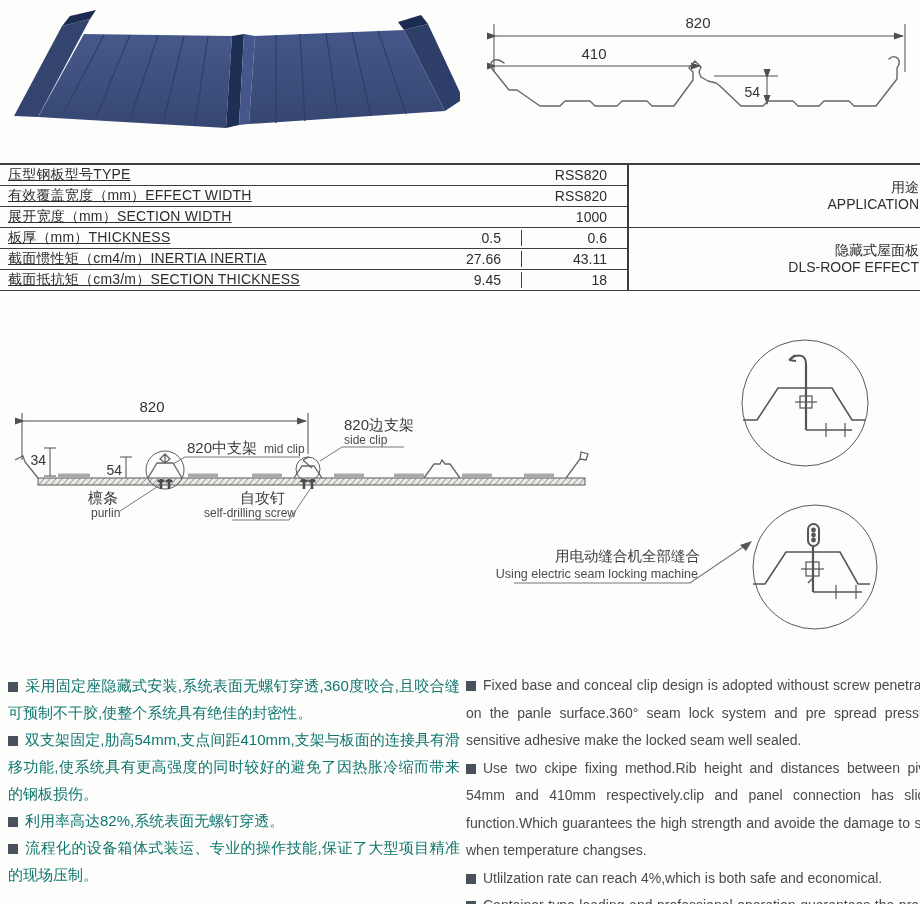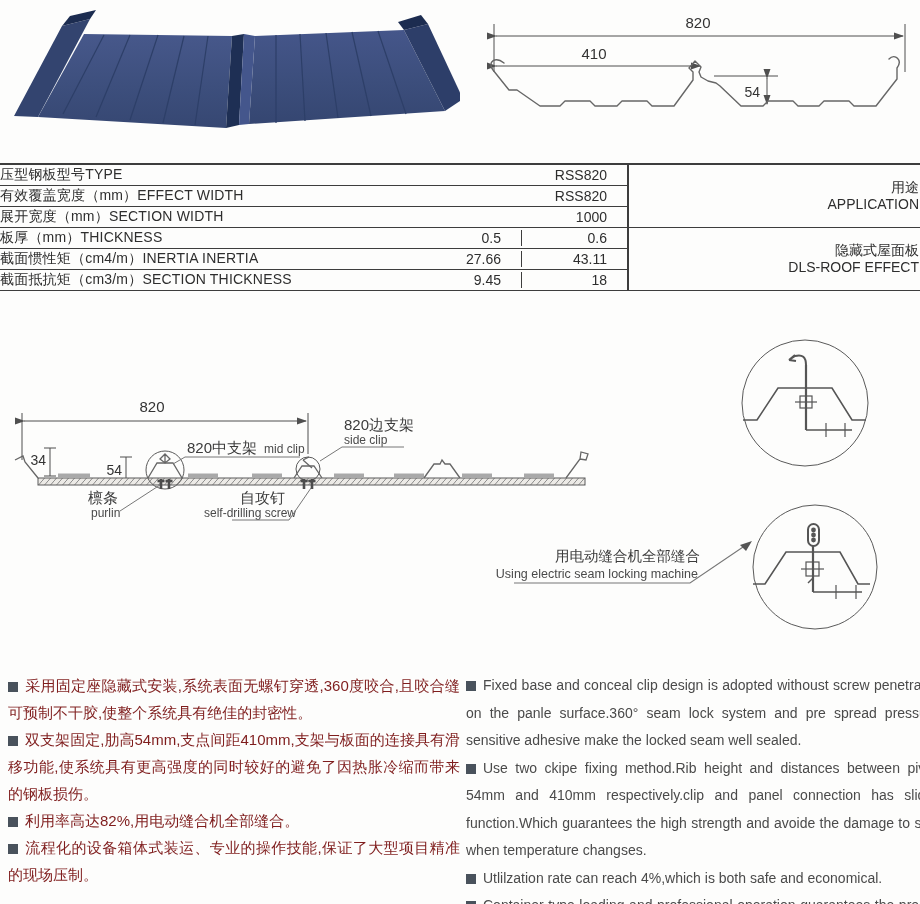--- a/index.html
+++ b/index.html
@@ -12,29 +12,29 @@
   svg text{font-family:"Liberation Sans","DejaVu Sans",sans-serif;}
   
   #spec-table{
     position:absolute;left:0;top:163px;width:920px;height:128px;
     display:flex;border-top:2px solid #3d3d3d;box-sizing:border-box;
     font-size:14px;
   }
   .t-left{width:629px;border-right:2px solid #3d3d3d;box-sizing:border-box;}
   .t-right{flex:1;display:flex;flex-direction:column;}
   .trow{display:flex;height:21px;align-items:center;border-bottom:1.5px solid #3d3d3d;box-sizing:border-box;}
-  .trow-label{flex:1;padding-left:0;white-space:nowrap;overflow:hidden;letter-spacing:.2px;}
+  .trow-label{flex:1;padding-left:8px;white-space:nowrap;overflow:hidden;letter-spacing:.2px;text-decoration:underline;}
   .tval{width:105px;text-align:right;padding-right:20px;box-sizing:border-box;white-space:nowrap;}
   .tval.first{border-right:1.5px solid #3d3d3d;}
   .r-cell{height:64px;border-bottom:1.5px solid #3d3d3d;box-sizing:border-box;
     display:flex;flex-direction:column;justify-content:center;align-items:flex-end;
     line-height:17px;padding-right:1px;}
   
   .features{position:absolute;top:672px;}
-  #features-cn{left:8px;width:452px;font-size:15px;line-height:27px;color:#7f1d1d;text-align:justify;}
+  #features-cn{left:8px;width:452px;font-size:15px;line-height:27px;color:#0f766e;text-align:justify;}
   #features-en{left:466px;width:478px;font-size:14px;line-height:27.5px;color:#4a4a4a;text-align:justify;}
   .feat{margin:0;}
   .bullet{display:inline-block;width:10px;height:10px;background:#49525c;margin-right:7px;vertical-align:-1px;}
   
   .abs{position:absolute;}
 </style>
 </head>
 <body>
 
 <svg class="abs" style="left:8px;top:4px;" width="452" height="142" viewBox="0 0 452 142" aria-hidden="true">
@@ -258,21 +258,21 @@
 
   <text x="700" y="241" font-size="14.5" text-anchor="end" fill="#3c3c3c">用电动缝合机全部缝合</text>
   <text x="698" y="258" font-size="12.5" text-anchor="end" fill="#4a4a4a">Using electric seam locking machine</text>
   <path d="M514,263 L690,263 L746,225" stroke="#777" stroke-width="1.1" fill="none"></path>
   <polygon points="752,221 740,225 746,231" fill="#555"></polygon>
 </svg>
 
 <div id="features-cn" class="features">
   <p class="feat"><span class="bullet"></span><span>采用固定座隐藏式安装,系统表面无螺钉穿透,360度咬合,且咬合缝可预制不干胶,使整个系统具有绝佳的封密性。</span></p>
   <p class="feat"><span class="bullet"></span><span>双支架固定,肋高54mm,支点间距410mm,支架与板面的连接具有滑移功能,使系统具有更高强度的同时较好的避免了因热胀冷缩而带来的钢板损伤。</span></p>
-  <p class="feat"><span class="bullet"></span><span>利用率高达82%,用电动缝合机全部缝合。</span></p>
+  <p class="feat"><span class="bullet"></span><span>利用率高达82%,系统表面无螺钉穿透。</span></p>
   <p class="feat"><span class="bullet"></span><span>流程化的设备箱体式装运、专业的操作技能,保证了大型项目精准的现场压制。</span></p>
 </div>
 
 <div id="features-en" class="features">
   <p class="feat"><span class="bullet"></span><span>Fixed base and conceal clip design is adopted withoust screw penetration on the panle surface.360°  seam lock system and pre spread pressure-sensitive adhesive make the locked seam well sealed.</span></p>
   <p class="feat"><span class="bullet"></span><span>Use two ckipe fixing method.Rib height and distances between pivots 54mm and 410mm respectively.clip and panel connection has sliding function.Which guarantees the high strength and avoide the damage to steel when temperature changses.</span></p>
   <p class="feat"><span class="bullet"></span><span>Utlilzation rate can reach 4%,which is both safe and economical.</span></p>
   <p class="feat"><span class="bullet"></span><span>Container type loading and professional operation guarantees the precise on site rolling for large projects.</span></p>
 </div>
 

